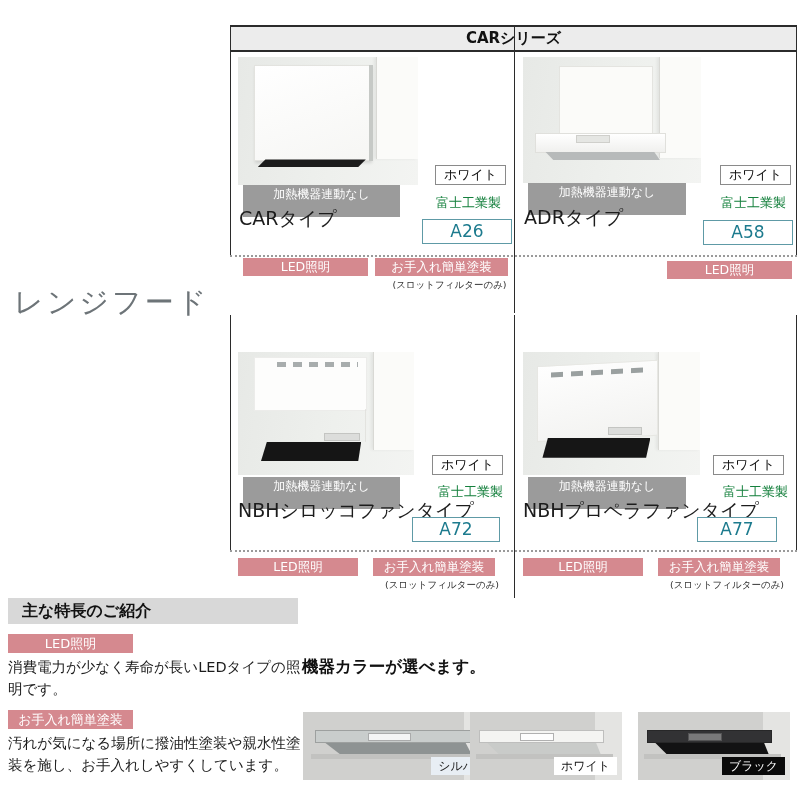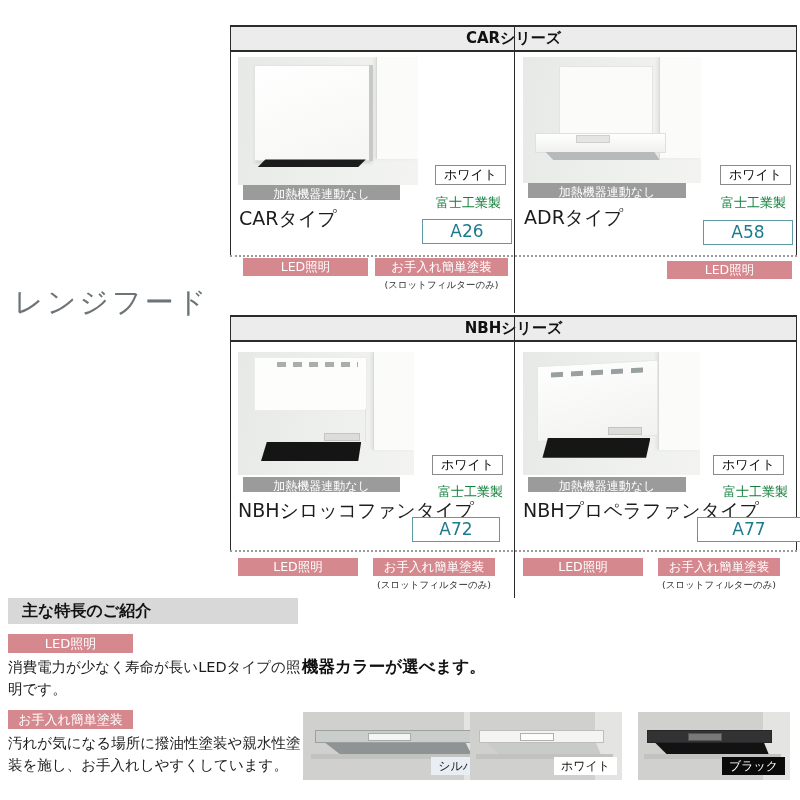--- a/index.html
+++ b/index.html
@@ -6,31 +6,31 @@
   .canvas{position:relative;width:800px;height:800px;background:#ffffff;
           font-family:"DejaVu Sans","Liberation Sans",sans-serif;color:#1c1c1c;overflow:hidden;}
   .side-title{position:absolute;left:14px;top:283px;font-size:29px;letter-spacing:3px;color:#6d7478;}
   .tbl{position:absolute;}
   .hdr{position:absolute;left:0;right:0;top:0;height:27px;box-sizing:border-box;display:flex;
        background:#ececec;border-top:2px solid #2b2b2b;border-bottom:2px solid #2b2b2b;}
   .hcell{flex:1;text-align:center;font-size:15px;font-weight:bold;line-height:23px;color:#111;}
   .vline{position:absolute;width:1px;background:#2b2b2b;}
   .dotline{position:absolute;left:0;height:0;border-top:2px dotted #9a9a9a;}
 
-  .gray-badge{position:absolute;height:15px;background:#9b9b9b;color:#fff;font-size:12px;
+  .gray-badge{position:absolute;height:32px;background:#9b9b9b;color:#fff;font-size:12px;
               text-align:center;line-height:18px;}
   .pink-badge{position:absolute;height:18px;background:#d5898f;color:#fff;font-size:12.5px;
               text-align:center;line-height:18px;}
   .white-badge{position:absolute;box-sizing:border-box;background:#fff;border:1px solid #8a8a8a;
                color:#111;font-size:13px;text-align:center;line-height:18px;height:20px;}
   .code-box{position:absolute;box-sizing:border-box;background:#fff;border:1px solid #5e9aa6;
             color:#1d7b8e;font-size:17px;text-align:center;line-height:23px;height:25px;}
   .maker{position:absolute;font-size:13px;color:#15803d;}
   .pname{position:absolute;font-size:19px;color:#1c1c1c;white-space:nowrap;}
-  .small-note{position:absolute;font-size:9.5px;color:#333;text-align:center;}
+  .small-note{position:absolute;font-size:9.5px;color:#333;text-align:center;margin-left:8px;}
   .col-note{position:absolute;font-size:13.5px;color:#222;}
 
   
   .photo{position:absolute;background:linear-gradient(100deg,#e7e9e6,#eef0ed 55%,#f3f4f2);overflow:hidden;}
   .cab{position:absolute;top:0;right:0;width:23%;height:80%;background:#fbfbf9;
        border-left:1px solid #d9d9d5;box-shadow:-2px 0 3px rgba(0,0,0,.06);}
   .car-body{position:absolute;left:9%;top:6%;width:64%;height:74%;
             background:linear-gradient(160deg,#ffffff,#f6f6f4);border:1px solid #e3e3df;
             box-shadow:1px 2px 3px rgba(0,0,0,.12);}
   .car-edge{position:absolute;left:73%;top:6%;width:2%;height:75%;background:#c6c9c6;}
@@ -113,23 +113,20 @@
     </div>
     <div class="gray-badge" style="left:298px;top:158px;width:158px;">加熱機器連動なし</div>
     <div class="pname" style="left:294px;top:180px;">ADRタイプ</div>
     <div class="white-badge" style="left:490px;top:140px;width:71px;">ホワイト</div>
     <div class="maker" style="left:491px;top:169px;">富士工業製</div>
     <div class="code-box" style="left:473px;top:195px;width:90px;">A58</div>
     <div class="pink-badge" style="left:437px;top:236px;width:125px;">LED照明</div>
   </div>
 
   <div class="tbl" style="left:230px;top:315px;width:567px;height:285px;">
-    <div class="hdr">
-      <div class="hcell">NBHシリーズ</div>
-    </div>
     <div class="vline" style="left:0;top:0;height:237px;"></div>
     <div class="vline" style="left:284px;top:0;height:283px;"></div>
     <div class="vline" style="left:566px;top:0;height:237px;"></div>
     <div class="dotline" style="top:235px;width:567px;"></div>
 
     <div class="photo" style="left:8px;top:37px;width:176px;height:123px;">
       <div class="cab"></div>
       <div class="nbh-top"></div>
       <div class="nbh-vents"></div>
       <div class="nbh-front"></div>
@@ -149,21 +146,21 @@
       <div class="cab"></div>
       <div class="nbp-body"></div>
       <div class="nbp-vents"></div>
       <div class="nbp-ctrl"></div>
       <div class="nbp-open"></div>
     </div>
     <div class="gray-badge" style="left:298px;top:162px;width:158px;">加熱機器連動なし</div>
     <div class="pname" style="left:293px;top:183px;">NBHプロペラファンタイプ</div>
     <div class="white-badge" style="left:483px;top:140px;width:71px;">ホワイト</div>
     <div class="maker" style="left:493px;top:168px;">富士工業製</div>
-    <div class="code-box" style="left:467px;top:202px;width:104px;">A77</div>
+    <div class="code-box" style="left:467px;top:202px;width:80px;">A77</div>
     <div class="pink-badge" style="left:293px;top:243px;width:120px;">LED照明</div>
     <div class="pink-badge" style="left:428px;top:243px;width:122px;">お手入れ簡単塗装</div>
     <div class="small-note" style="left:428px;top:264px;width:122px;">(スロットフィルターのみ)</div>
   </div>
 
   <div class="feat-bar">主な特長のご紹介</div>
 
   <div class="pink-badge" style="left:8px;top:634px;width:125px;height:19px;line-height:19px;font-size:13px;">LED照明</div>
   <div class="feat-desc" style="left:8px;top:656px;width:294px;">消費電力が少なく寿命が長いLEDタイプの照明です。</div>
 

